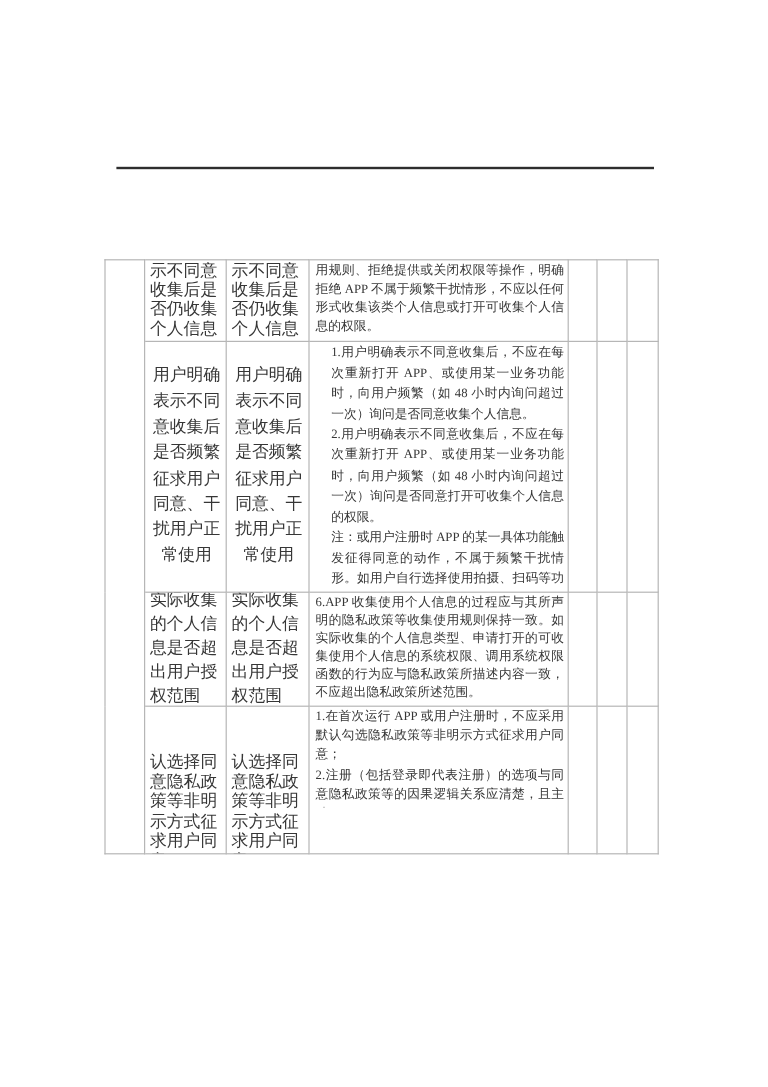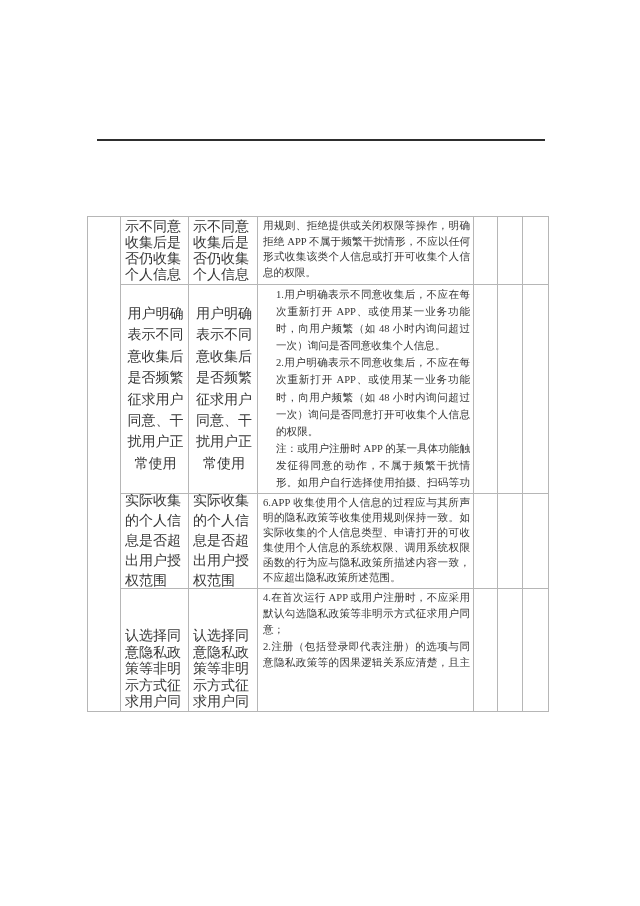--- a/index.html
+++ b/index.html
@@ -116,21 +116,21 @@
 
       <tr class="r4">
         <td>
           <div class="cell h4 cat">是否以默认选择同意隐私政策等非明示方式征求用户同意</div>
         </td>
         <td>
           <div class="cell h4 cat">是否以默认选择同意隐私政策等非明示方式征求用户同意</div>
         </td>
         <td>
           <div class="cell h4 det">
-            <p>4.在首次运行 APP 或用户注册时，不应采用默认勾选隐私政策等非明示方式征求用户同意；</p>
+            <p>1.在首次运行 APP 或用户注册时，不应采用默认勾选隐私政策等非明示方式征求用户同意；</p>
             <p>2.注册（包括登录即代表注册）的选项与同意隐私政策等的因果逻辑关系应清楚，且主动</p>
           </div>
         </td>
         <td></td>
         <td></td>
         <td></td>
       </tr>
     </tbody>
   </table>
 

